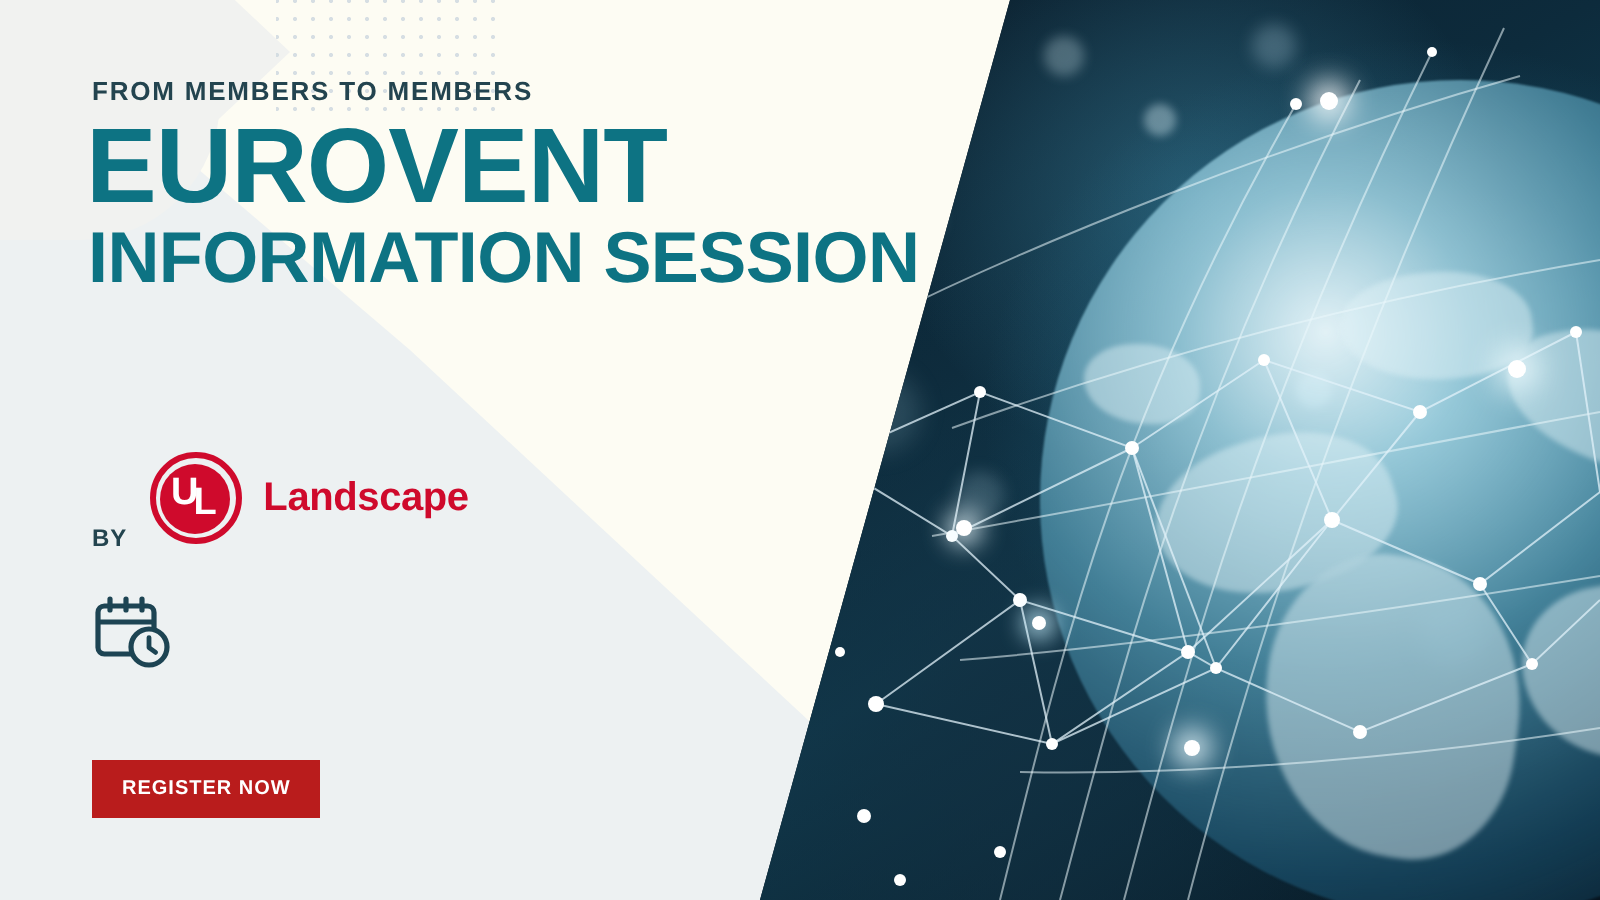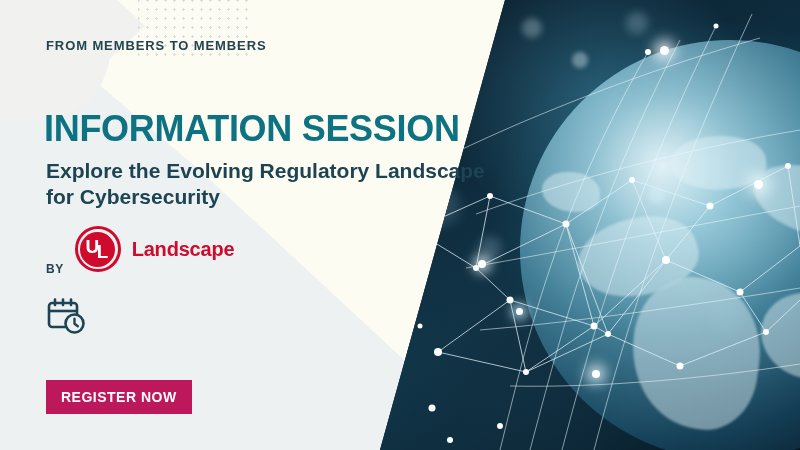--- a/index.html
+++ b/index.html
@@ -170,23 +170,23 @@
   }
   .cal-icon { flex: none; width: 40px; height: 40px; }
   .when-text {
     font-size: 19.5px; line-height: 1.25;
     color: #1d4453; font-weight: 400;
   }
 
   .register {
     position: absolute; top: 380px; left: 0;
     display: inline-block;
-    background: #be185d;
+    background: #b91c1c;
     color: #ffffff;
-    font-size: 14px; font-weight: 700;
+    font-size: 10px; font-weight: 700;
     letter-spacing: .5px;
     padding: 9px 15px 9px 15px;
     border: none; cursor: pointer;
     font-family: "Liberation Sans", sans-serif;
   }
 </style>
 </head>
 <body>
 
 <div class="banner">
@@ -279,23 +279,23 @@
     <div class="star" style="left:98px;  top:260px; width:8px;  height:8px;  box-shadow:0 0 12px 5px rgba(235,250,255,.8);"></div>
     <div class="star" style="left:136px; top:308px; width:7px;  height:7px;  box-shadow:0 0 11px 5px rgba(200,240,255,.75);"></div>
     <div class="star" style="left:212px; top:370px; width:8px;  height:8px;  box-shadow:0 0 13px 6px rgba(235,250,255,.8);"></div>
     <div class="star" style="left:374px; top:180px; width:9px;  height:9px;  box-shadow:0 0 15px 7px rgba(240,252,255,.8);"></div>
   </div>
 
   <div class="content">
 
     <div class="eyebrow">FROM MEMBERS TO MEMBERS</div>
 
+    <div class="title-main">EUROVENT</div>
     <div class="title-sub">INFORMATION SESSION</div>
 
-    <div class="tagline">Explore the Evolving Regulatory Landscape for Cybersecurity</div>
 
     <div class="by-row">
       <span class="by-label">BY</span>
       <span class="ul-mark">
         <span class="ring-out"></span>
         <span class="ring-in"></span>
         <span class="ul-text">
           <i class="u">U</i>
             <i class="l">L</i>
         </span>

